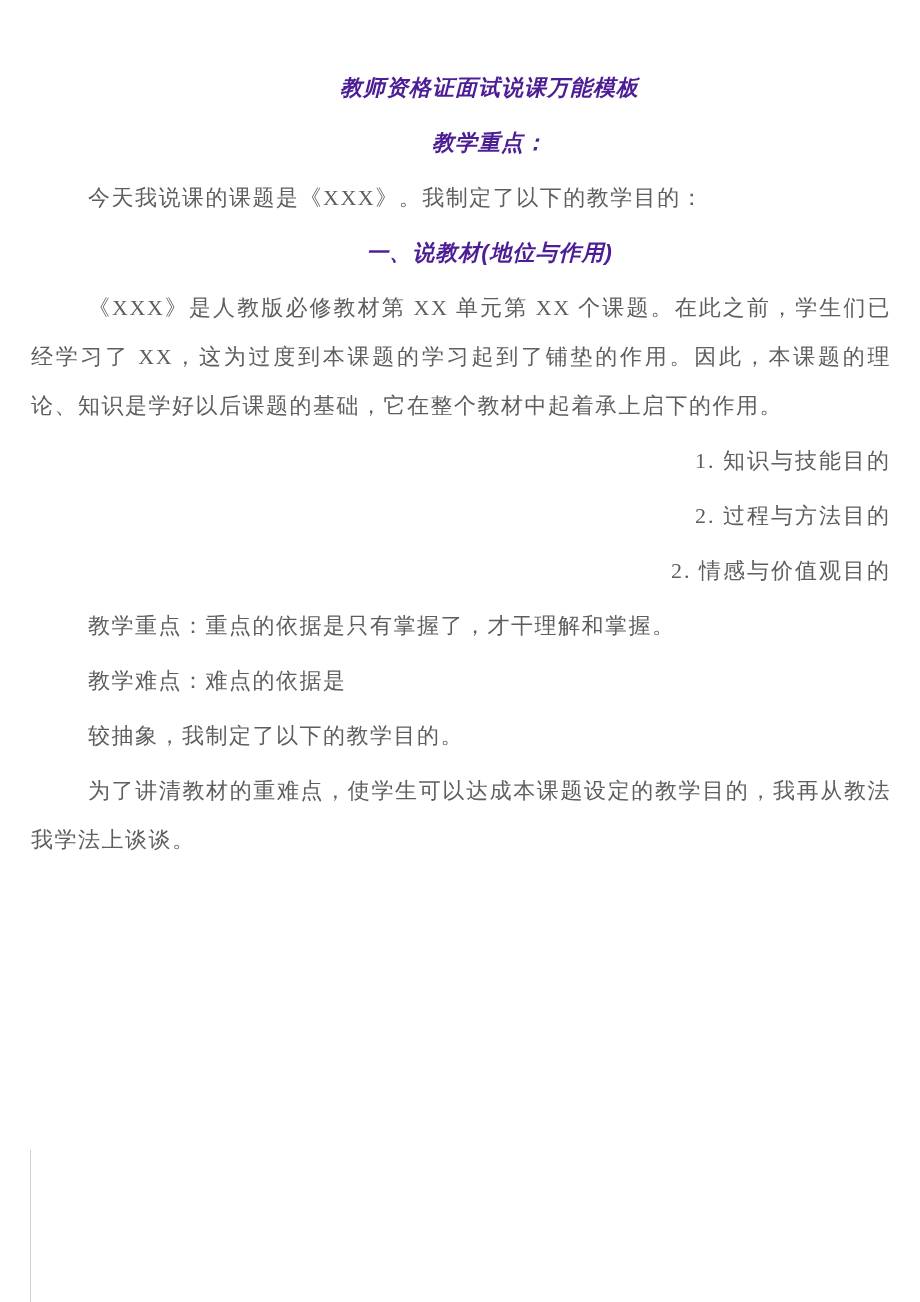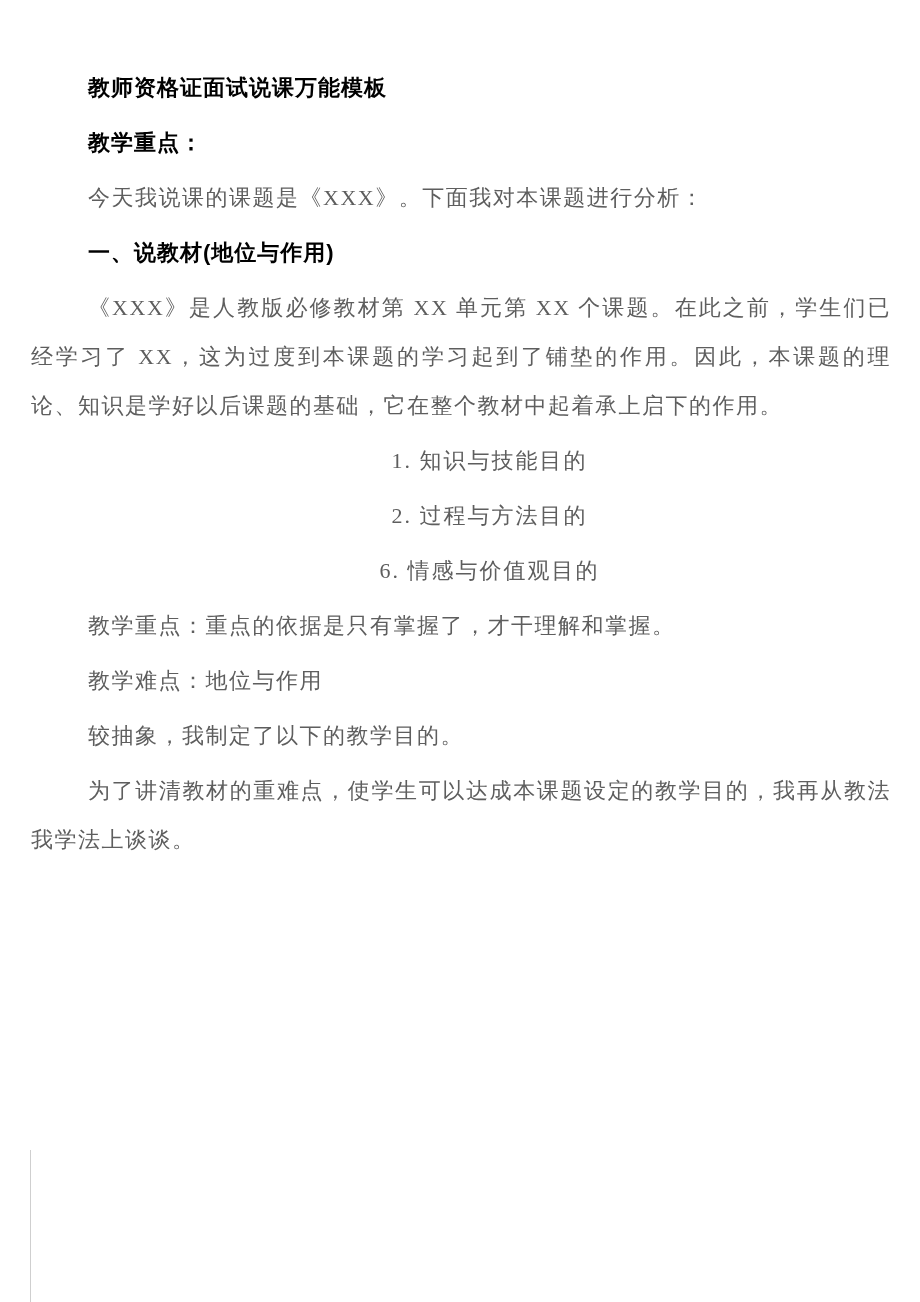--- a/index.html
+++ b/index.html
@@ -22,48 +22,49 @@
     font-size: 22px;
     line-height: 49px;
     color: #5e5e5e;
     text-indent: 57px;
     text-align: justify;
     letter-spacing: 1.5px;
   }
   .doc p.heading {
     font-family: "Liberation Sans", "DejaVu Sans", sans-serif;
     font-weight: bold;
-    color: #000000;
+    color: #4c1d95;
     letter-spacing: 1px;
-    text-align: left;
+    text-align: center;
+    font-style: italic;
   }
   .doc p.list-item {
     letter-spacing: 2px;
-    text-align: center;
+    text-align: right;
   }
   .left-margin-line {
     position: absolute;
     left: 30px;
     top: 1150px;
     width: 1px;
     height: 152px;
     background: #cfcfcf;
   }
 </style>
 </head>
 <body>
 
 <div class="doc">
   <p class="heading">教师资格证面试说课万能模板</p>
   <p class="heading">教学重点：</p>
-  <p>今天我说课的课题是《XXX》。下面我对本课题进行分析：</p>
+  <p>今天我说课的课题是《XXX》。我制定了以下的教学目的：</p>
   <p class="heading">一、说教材(地位与作用)</p>
   <p>《XXX》是人教版必修教材第 XX 单元第 XX 个课题。在此之前，学生们已经学习了 XX，这为过度到本课题的学习起到了铺垫的作用。因此，本课题的理论、知识是学好以后课题的基础，它在整个教材中起着承上启下的作用。</p>
   <p class="list-item">1. 知识与技能目的</p>
   <p class="list-item">2. 过程与方法目的</p>
-  <p class="list-item">6. 情感与价值观目的</p>
+  <p class="list-item">2. 情感与价值观目的</p>
   <p>教学重点：重点的依据是只有掌握了，才干理解和掌握。</p>
-  <p>教学难点：地位与作用</p>
+  <p>教学难点：难点的依据是</p>
   <p>较抽象，我制定了以下的教学目的。</p>
   <p>为了讲清教材的重难点，使学生可以达成本课题设定的教学目的，我再从教法我学法上谈谈。</p>
 </div>
 
 <div class="left-margin-line"></div>
 
 </body></html>

